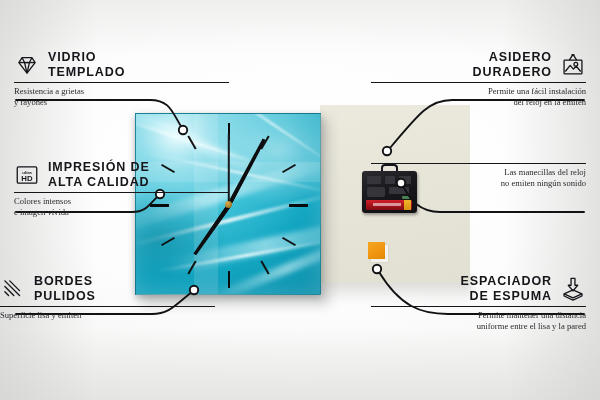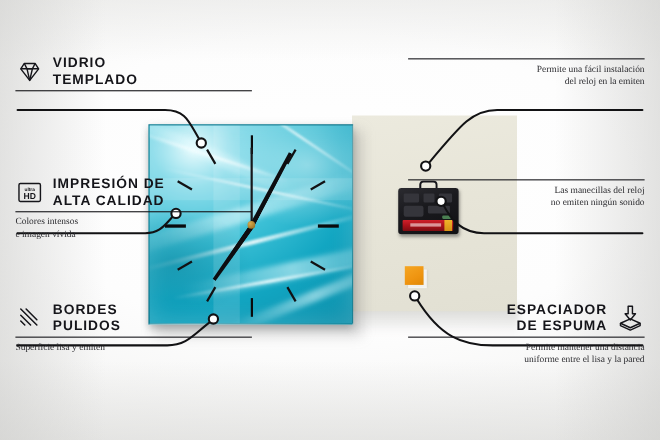--- a/index.html
+++ b/index.html
@@ -165,21 +165,21 @@
     margin-top:3px;
     white-space:pre-line;
   }
   .feat.left  .desc { text-align:left; }
   .feat.right .desc { text-align:right; }
   .ico { width:26px; height:26px; flex:0 0 26px; display:block; }
   .ico svg { display:block; width:26px; height:26px; }
 
   #feat-vidrio    { left:14px;  top:50px;  }
   #feat-hd        { left:14px;  top:160px; }
-  #feat-bordes    { left:14px;  top:274px; }
+  #feat-bordes    { left:0;  top:274px; }
   #feat-asidero   { left:371px; top:50px;  }
   #feat-mecanismo { left:371px; top:160px; }
   #feat-espuma    { left:371px; top:274px; }
 
   
   #lines { position:absolute; inset:0; pointer-events:none; }
 </style>
 </head>
 <body>
 
@@ -279,20 +279,22 @@
             <path d="M10 7 L13 13 L16 26"></path>
             <path d="M22 7 L19 13 L16 26"></path>
         <path d="M13 13 H19"></path>
       </g>
         </svg>
     </span>
     <span class="title">VIDRIO
 TEMPLADO</span>
   </div>
   <div class="rule"></div>
+  <div class="desc">Resistencia a grietas
+y rayones</div>
 </div>
 
 <div class="feat left" id="feat-hd">
   <div class="head">
     <span class="ico">
       <svg viewBox="0 0 32 32">
         <rect x="4" y="6" width="24" height="20" rx="1.5" fill="none" stroke="#15151a" stroke-width="1.6"></rect>
         <text x="16" y="14.6" text-anchor="middle" font-family="Liberation Sans, sans-serif" font-size="5.4" font-weight="700" fill="#15151a">ultra</text>
         <text x="16" y="23.4" text-anchor="middle" font-family="Liberation Sans, sans-serif" font-size="9.6" font-weight="700" fill="#15151a">HD</text>
       </svg>
@@ -318,20 +320,35 @@
         </svg>
     </span>
     <span class="title">BORDES
 PULIDOS</span>
   </div>
   <div class="rule"></div>
   <div class="desc">Superficie lisa y emiten</div>
 </div>
 
 <div class="feat right" id="feat-asidero">
+  <div class="head">
+    <span class="title">ASIDERO
+DURADERO</span>
+    <span class="ico">
+      <svg viewBox="0 0 32 32">
+          <g fill="none" stroke="#15151a" stroke-width="1.6" stroke-linejoin="round">
+        <path d="M16 3 L11.5 10 M16 3 L20.5 10"></path>
+        <path d="M14 3.6 L18 3.6"></path>
+        <rect x="5" y="10" width="22" height="17" rx="1"></rect>
+        <path d="M6.5 24 L12.5 16.5 L16.5 21 L20 17.5 L25.5 24"></path>
+        <circle cx="19.5" cy="15" r="2.3"></circle>
+      </g>
+        </svg>
+    </span>
+  </div>
   <div class="rule"></div>
   <div class="desc">Permite una fácil instalación
 del reloj en la emiten</div>
 </div>
 
 <div class="feat right" id="feat-mecanismo">
   <div class="rule"></div>
   <div class="desc">Las manecillas del reloj
 no emiten ningún sonido</div>
 </div>

